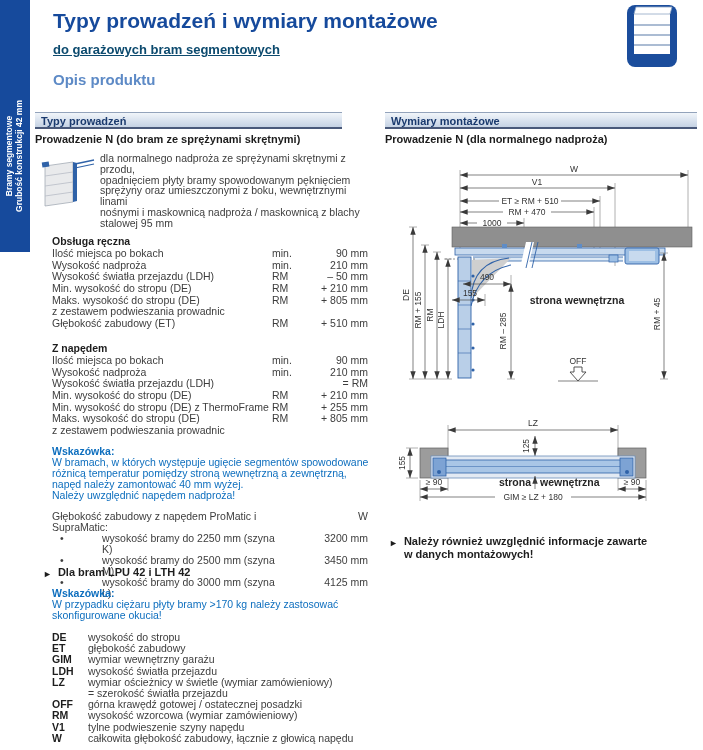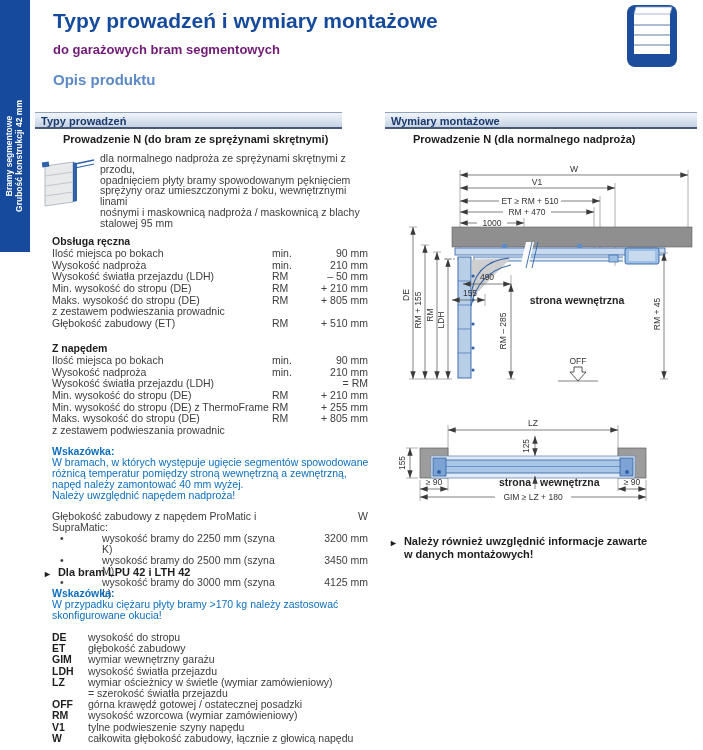--- a/index.html
+++ b/index.html
@@ -4,31 +4,31 @@
 <style>
   html,body{margin:0;padding:0;background:#fff;}
   .page{position:relative;width:703px;height:750px;background:#fff;overflow:hidden;
         font-family:"Liberation Sans",sans-serif;color:#3d3d3d;}
   
   .sidebar{position:absolute;left:0;top:0;width:30px;height:252px;background:#164a9c;}
   .sidebar-text{position:absolute;left:-70px;top:145px;width:170px;height:22px;
         transform:rotate(-90deg);color:#fff;font-weight:bold;font-size:8.5px;line-height:10px;text-align:center;}
   
   .title{position:absolute;left:53px;top:9px;font-size:21px;font-weight:bold;color:#164a9c;}
-  .subtitle{position:absolute;left:53px;top:42px;font-size:13px;font-weight:bold;color:#701a75;}
+  .subtitle{position:absolute;left:53px;top:42px;font-size:13px;font-weight:bold;color:#0c4a6e;text-decoration:underline;}
   .product-section{position:absolute;left:53px;top:71px;font-size:15px;font-weight:bold;color:#5d8ac6;}
   .door-logo{position:absolute;left:626px;top:4px;}
   
   .secbar{position:absolute;top:112px;height:17px;box-sizing:border-box;
         background:linear-gradient(#f1f5fa,#c5d2e4);
         border-top:1px solid #93a3bb;border-bottom:2px solid #49597a;
         font-size:11px;font-weight:bold;color:#1a3a6e;padding:2px 0 0 6px;}
   .secbar.l{left:35px;width:307px;}
   .secbar.r{left:385px;width:312px;}
-  .subhead{position:absolute;top:133px;font-size:11px;font-weight:bold;color:#1d1d1d;margin-left:28px;}
+  .subhead{position:absolute;top:133px;font-size:11px;font-weight:bold;color:#1d1d1d;}
   .subhead.l{left:35px;}
   .subhead.r{left:385px;}
   
   .leftcol{position:absolute;left:35px;top:150px;width:335px;height:600px;font-size:10.5px;}
   .door-n-icon{position:absolute;left:2px;top:4px;}
   .intro{position:absolute;left:65px;top:3px;line-height:10.8px;}
   .blocktitle{position:absolute;left:17px;font-weight:bold;color:#1d1d1d;}
   .tbl{position:absolute;left:17px;width:316px;}
   .tbl .row{display:flex;height:11.7px;line-height:11.7px;}
   .tbl .lab{flex:1;}

